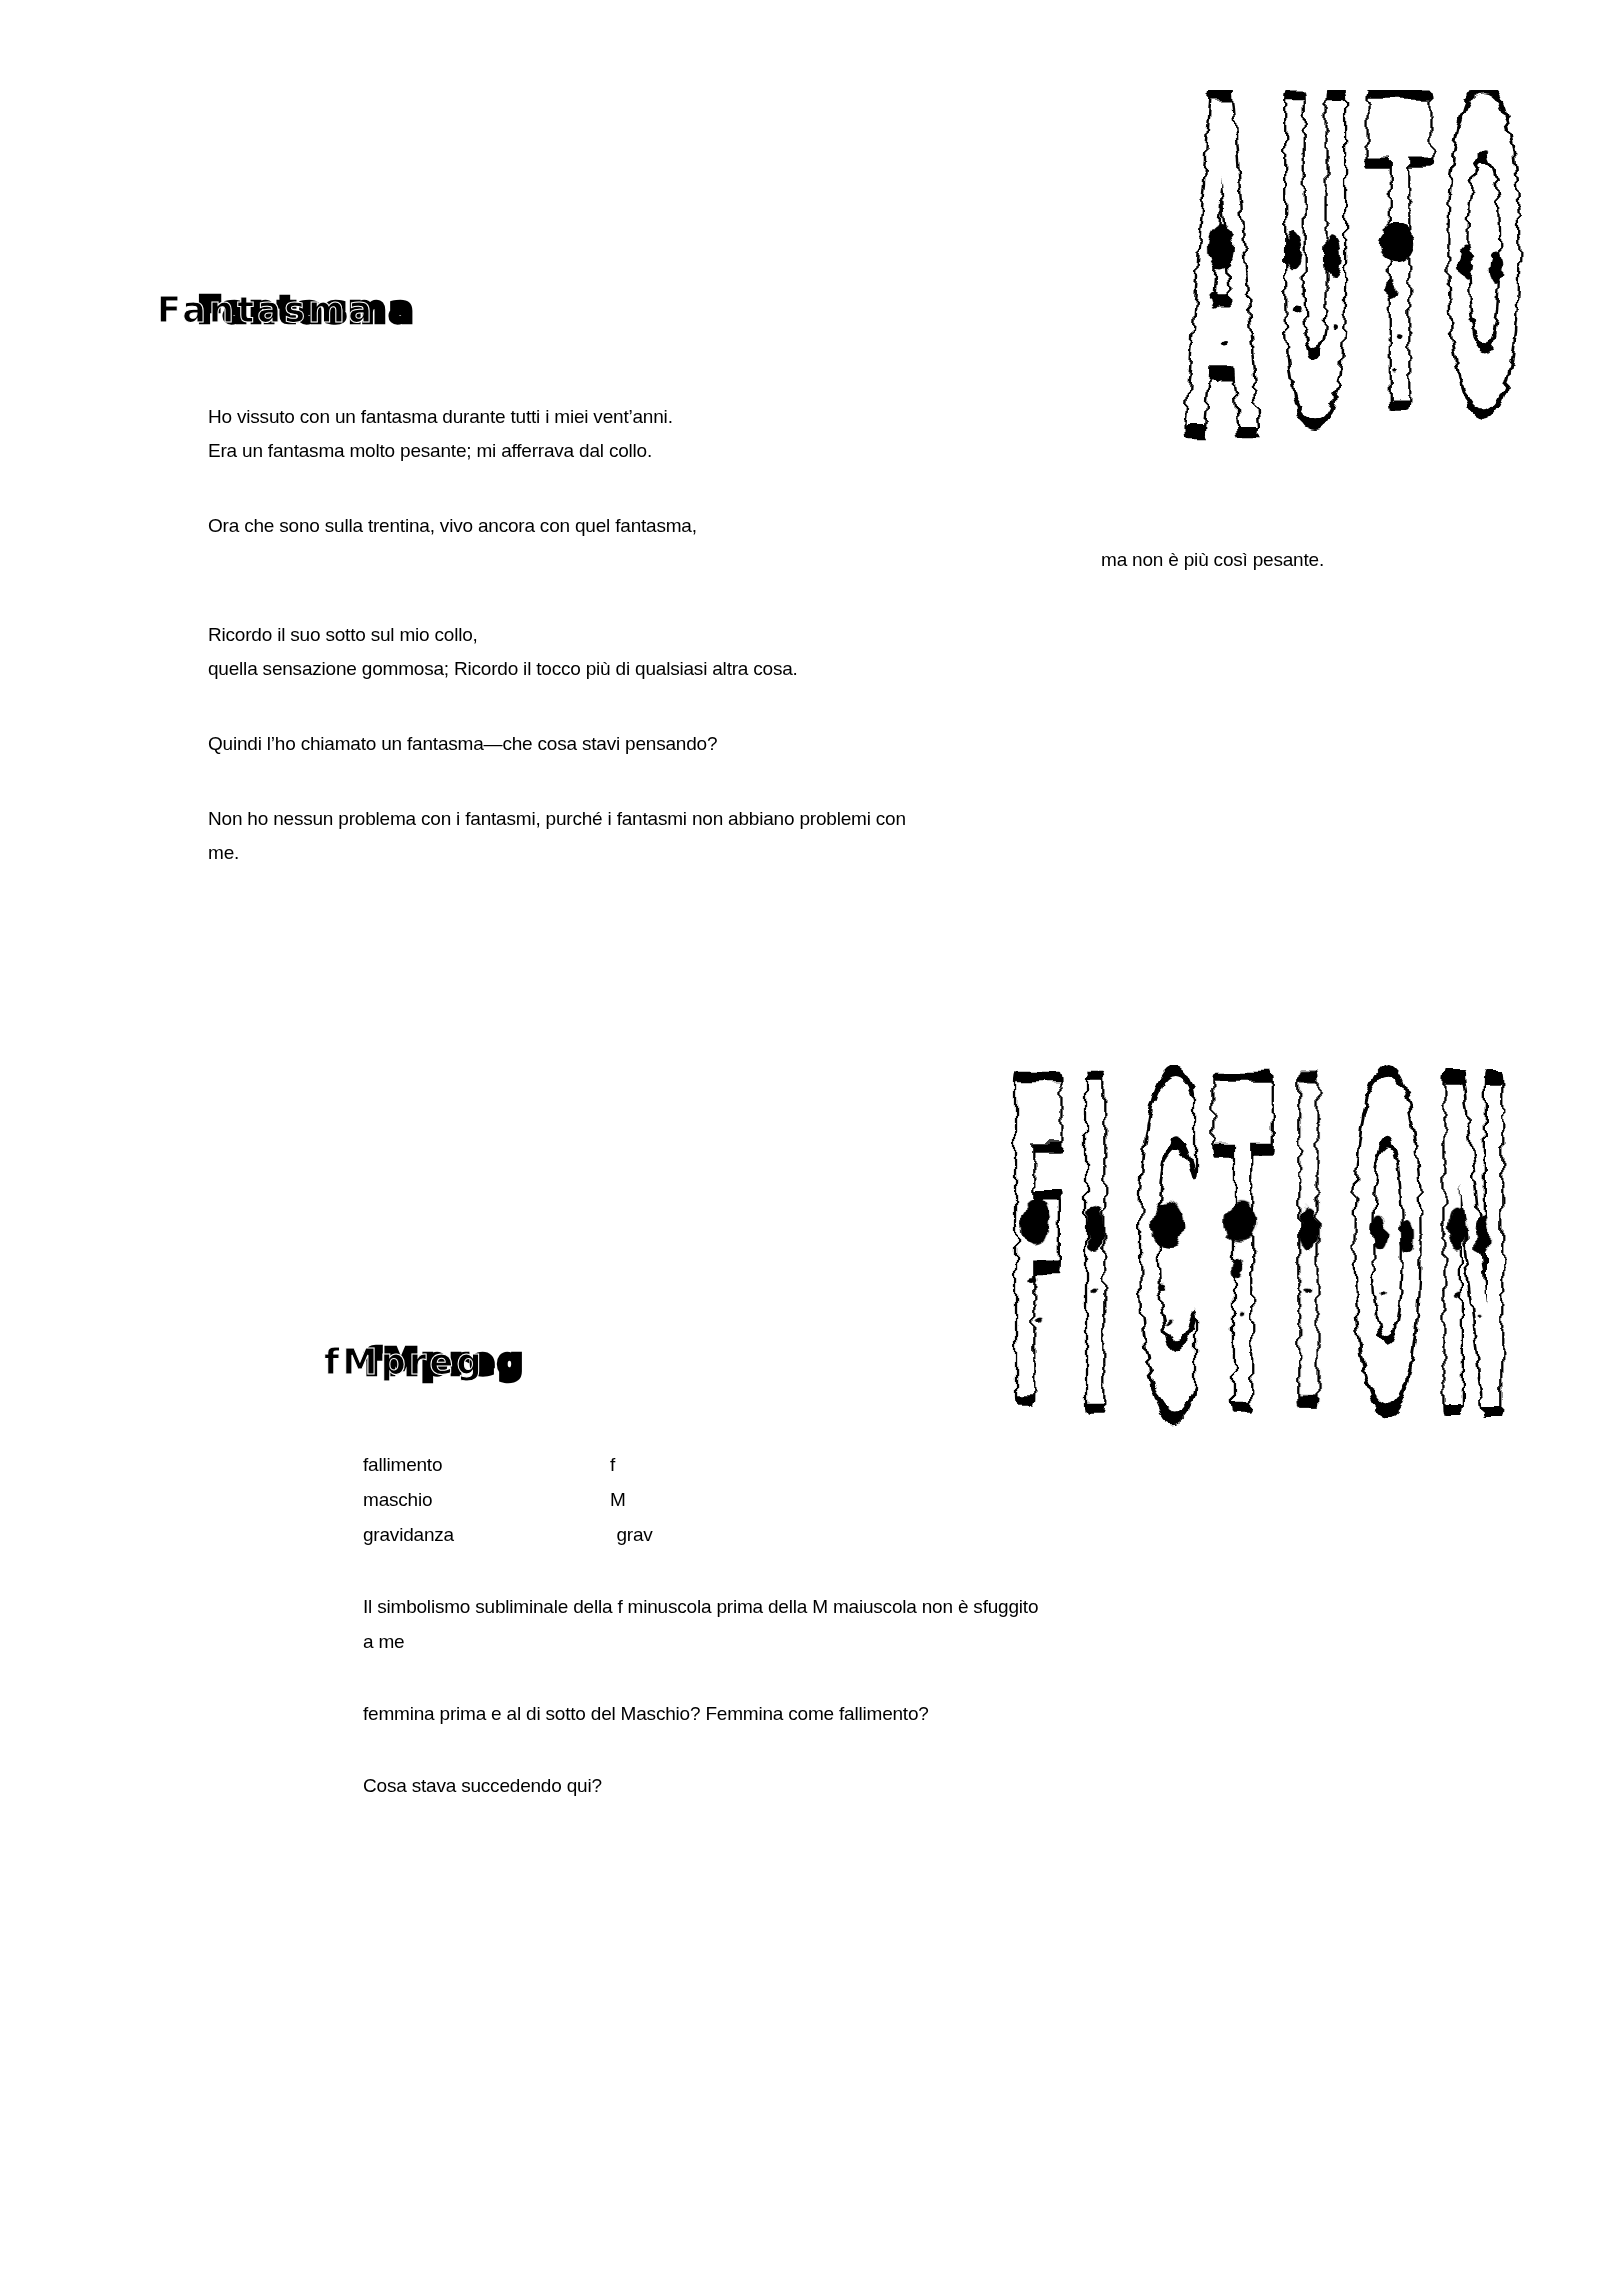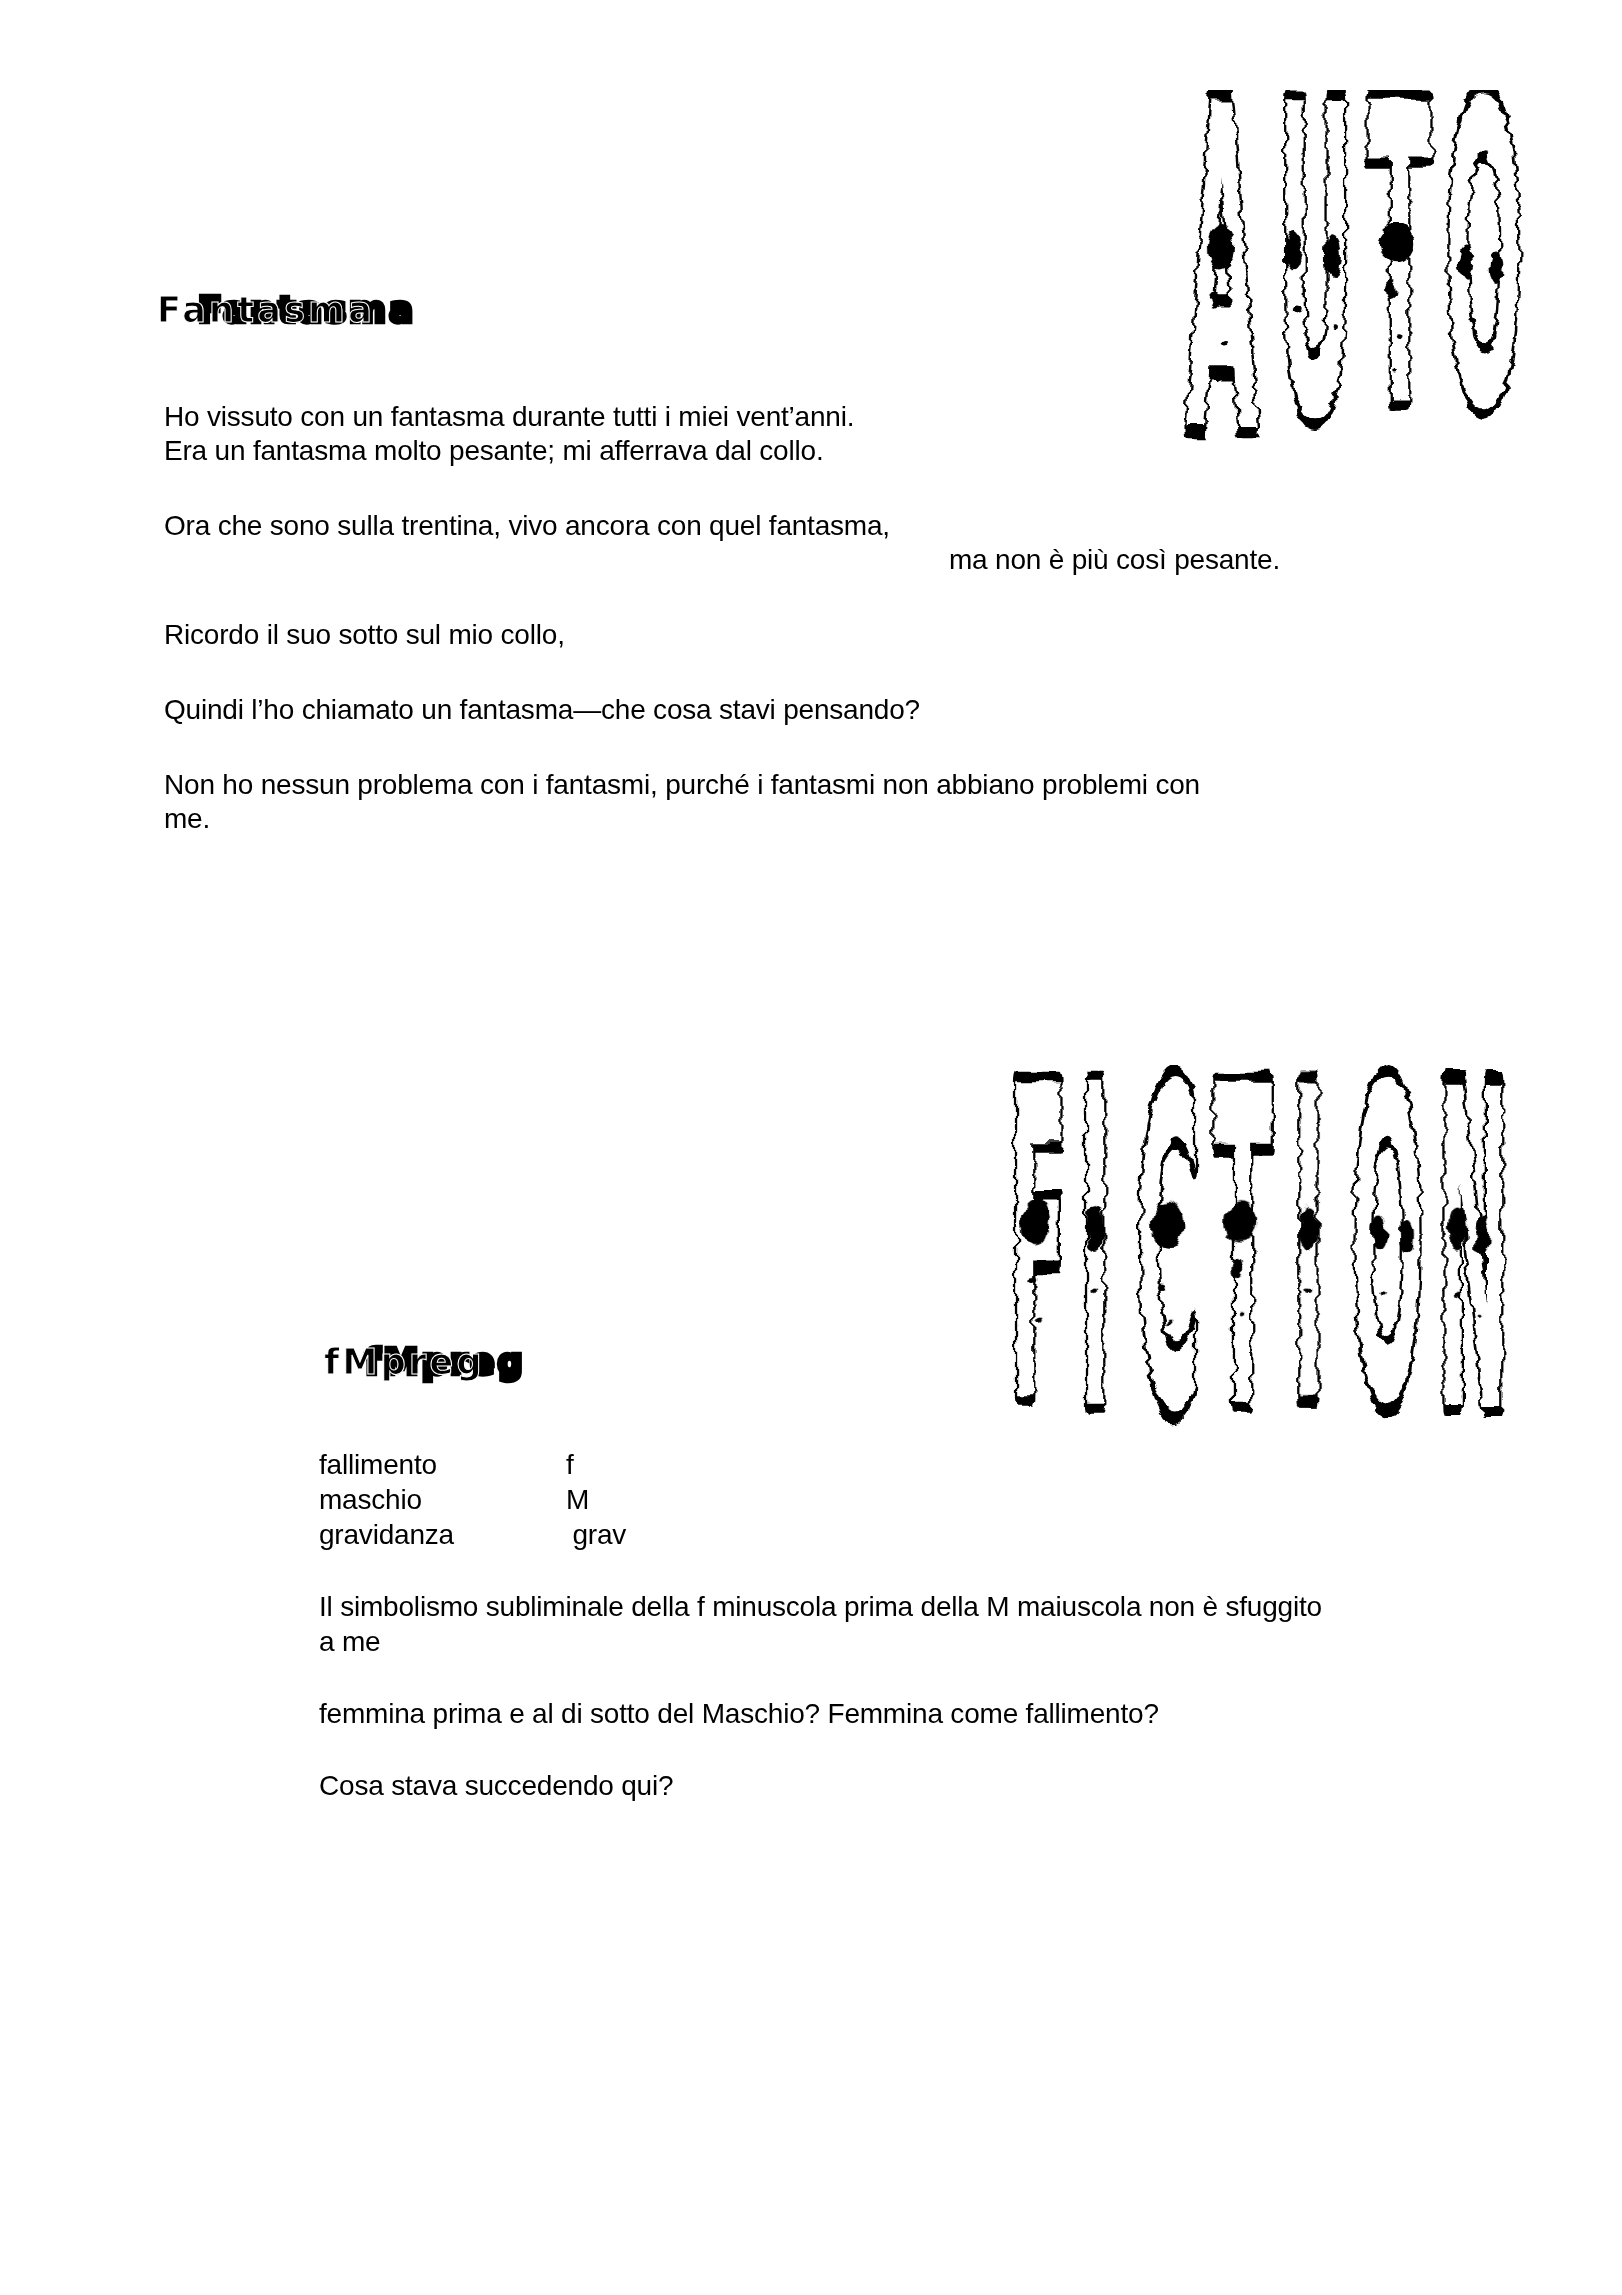--- a/index.html
+++ b/index.html
@@ -24,23 +24,24 @@
     white-space: nowrap;
     padding-left: 41px;
   }
   .sticker-base { color: #000; -webkit-text-stroke: 4.6px #000; }
   .sticker-top  { position: absolute; left: 0; top: 0; color: #000; -webkit-text-stroke: 1px #ffffff; }
 
   
   .poem-block {
     position: absolute;
     font-family: "Liberation Sans", sans-serif;
-    font-size: 28px;
+    font-size: 19px;
     letter-spacing: -0.2px;
     color: #000;
+    margin-left: 44px;
   }
   .stanza { margin: 0 0 41px 0; }
   .fmpreg-block .stanza { margin-bottom: 37px; }
   .line { height: 34px; line-height: 34px; white-space: nowrap; }
   .fmpreg-block .line { height: 35px; line-height: 35px; }
   .line.right { }
   .line.indent-mid { margin-left: 592px; text-align: right; }
 
   
   .gloss-row { height: 35px; line-height: 35px; white-space: nowrap; }
@@ -147,20 +148,21 @@
   <div class="stanza">
     <div class="line">Ho vissuto con un fantasma durante tutti i miei vent’anni.</div>
     <div class="line">Era un fantasma molto pesante; mi afferrava dal collo.</div>
   </div>
   <div class="stanza">
     <div class="line">Ora che sono sulla trentina, vivo ancora con quel fantasma,</div>
     <div class="line indent-mid">ma non è più così pesante.</div>
   </div>
   <div class="stanza">
     <div class="line">Ricordo il suo sotto sul mio collo,</div>
+    <div class="line">quella sensazione gommosa; Ricordo il tocco più di qualsiasi altra cosa.</div>
   </div>
   <div class="stanza">
     <div class="line">Quindi l’ho chiamato un fantasma—che cosa stavi pensando?</div>
   </div>
   <div class="stanza">
     <div class="line">Non ho nessun problema con i fantasmi, purché i fantasmi non abbiano problemi con</div>
     <div class="line right">me.</div>
   </div>
 </div>
 

